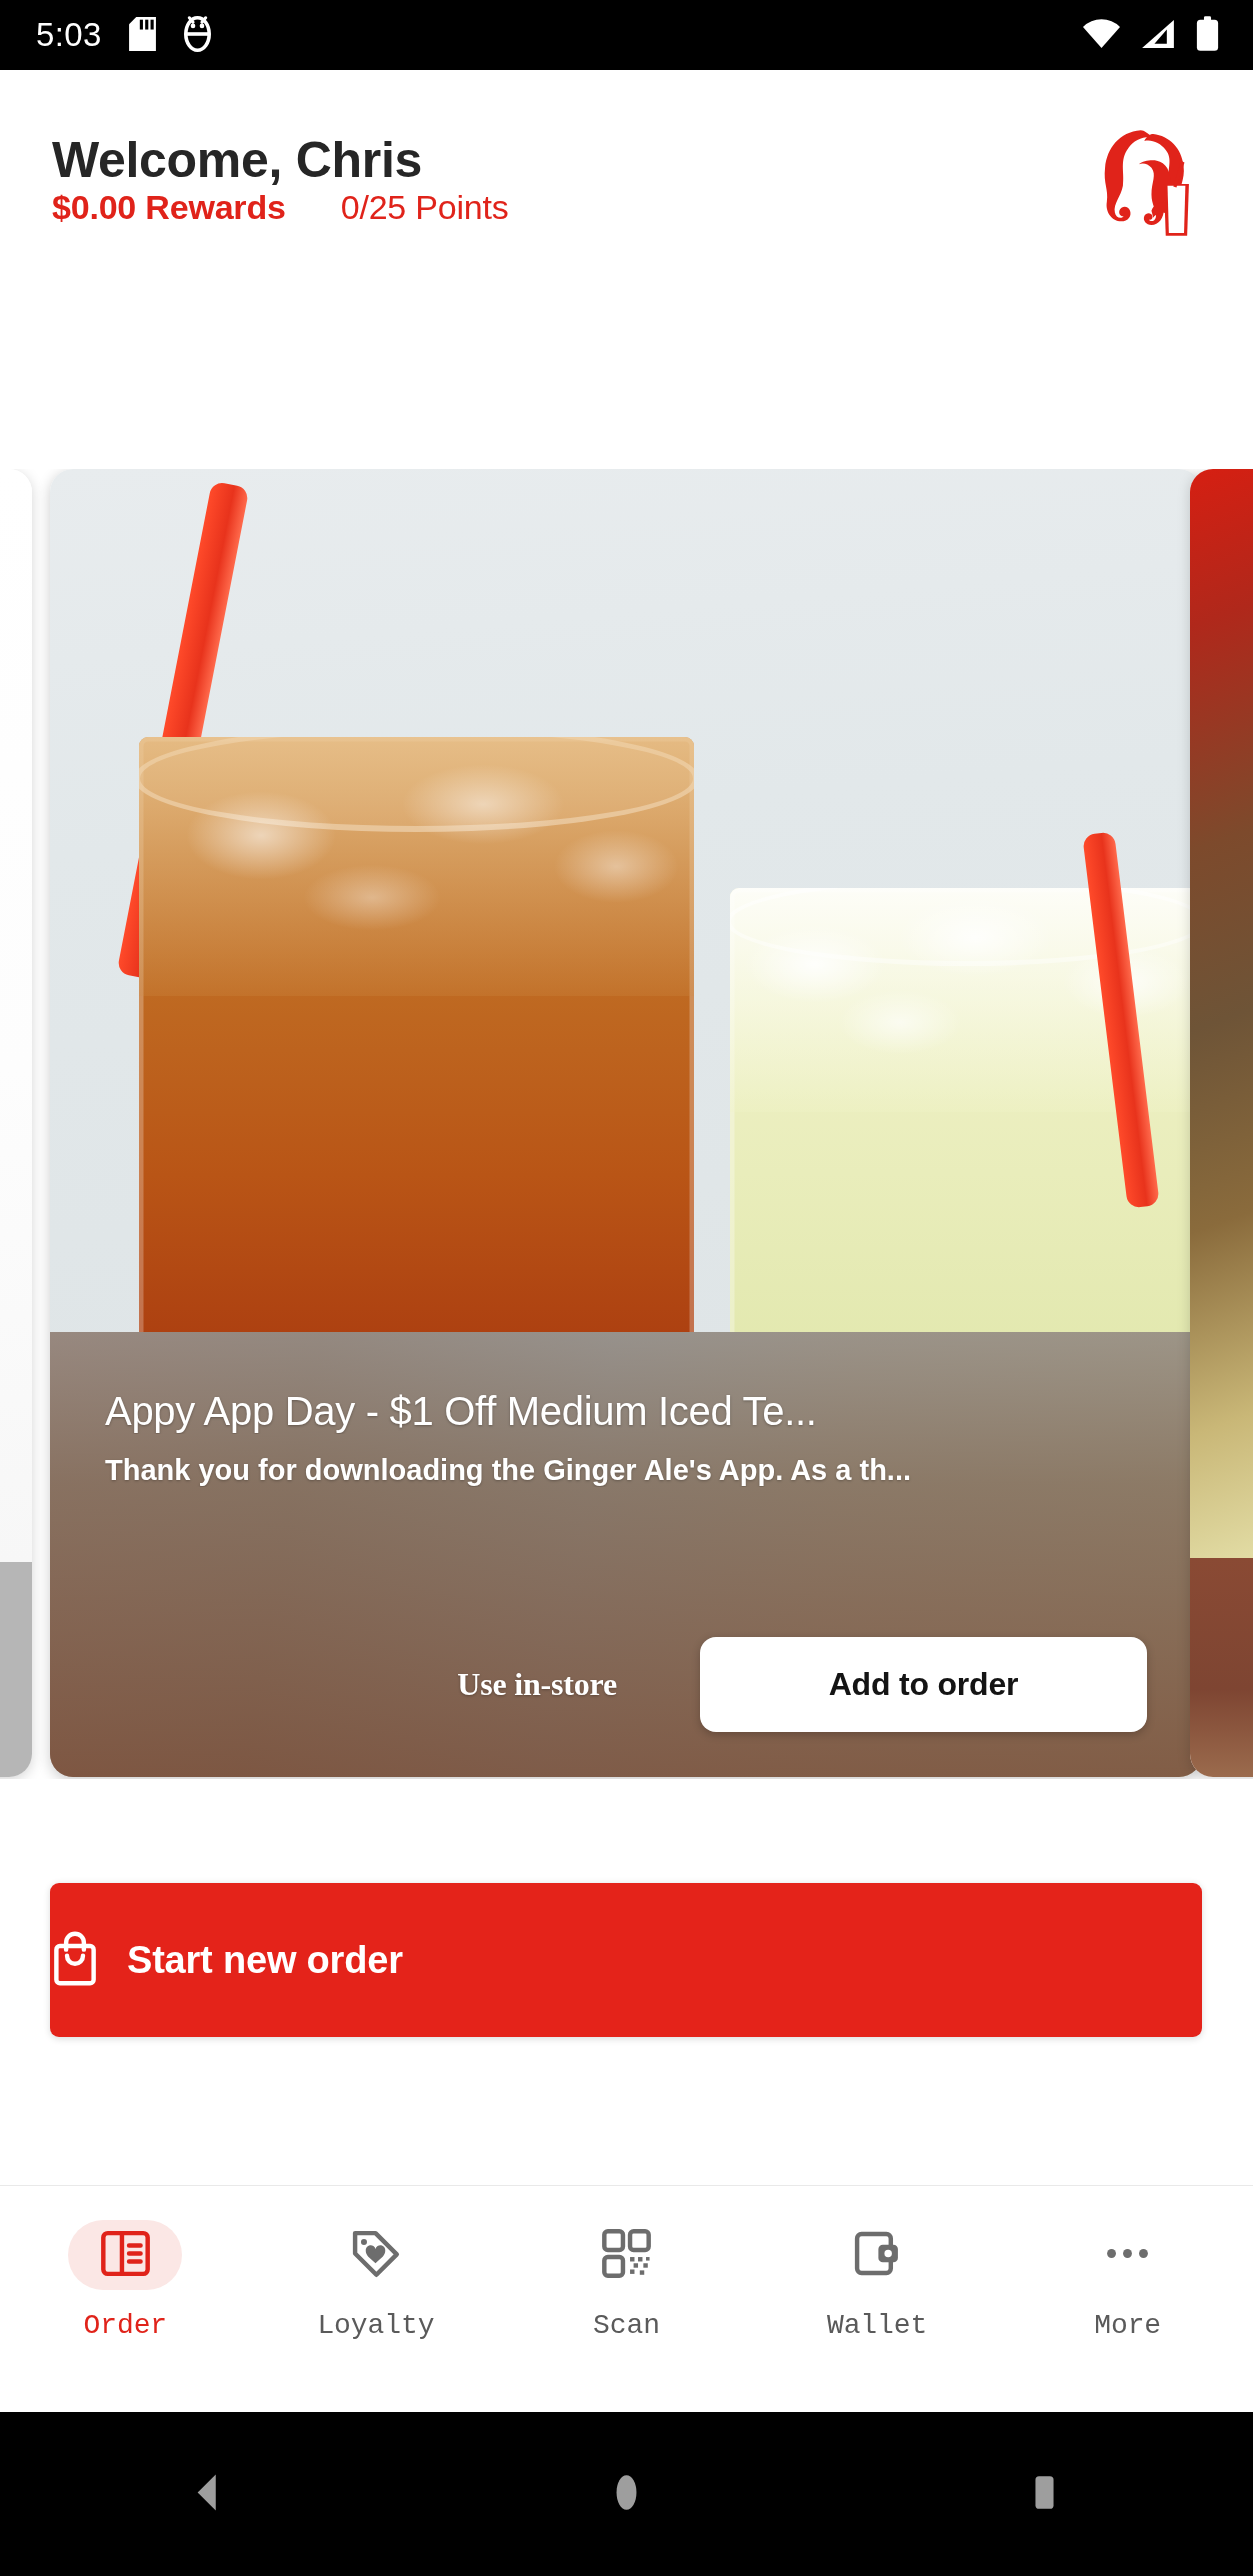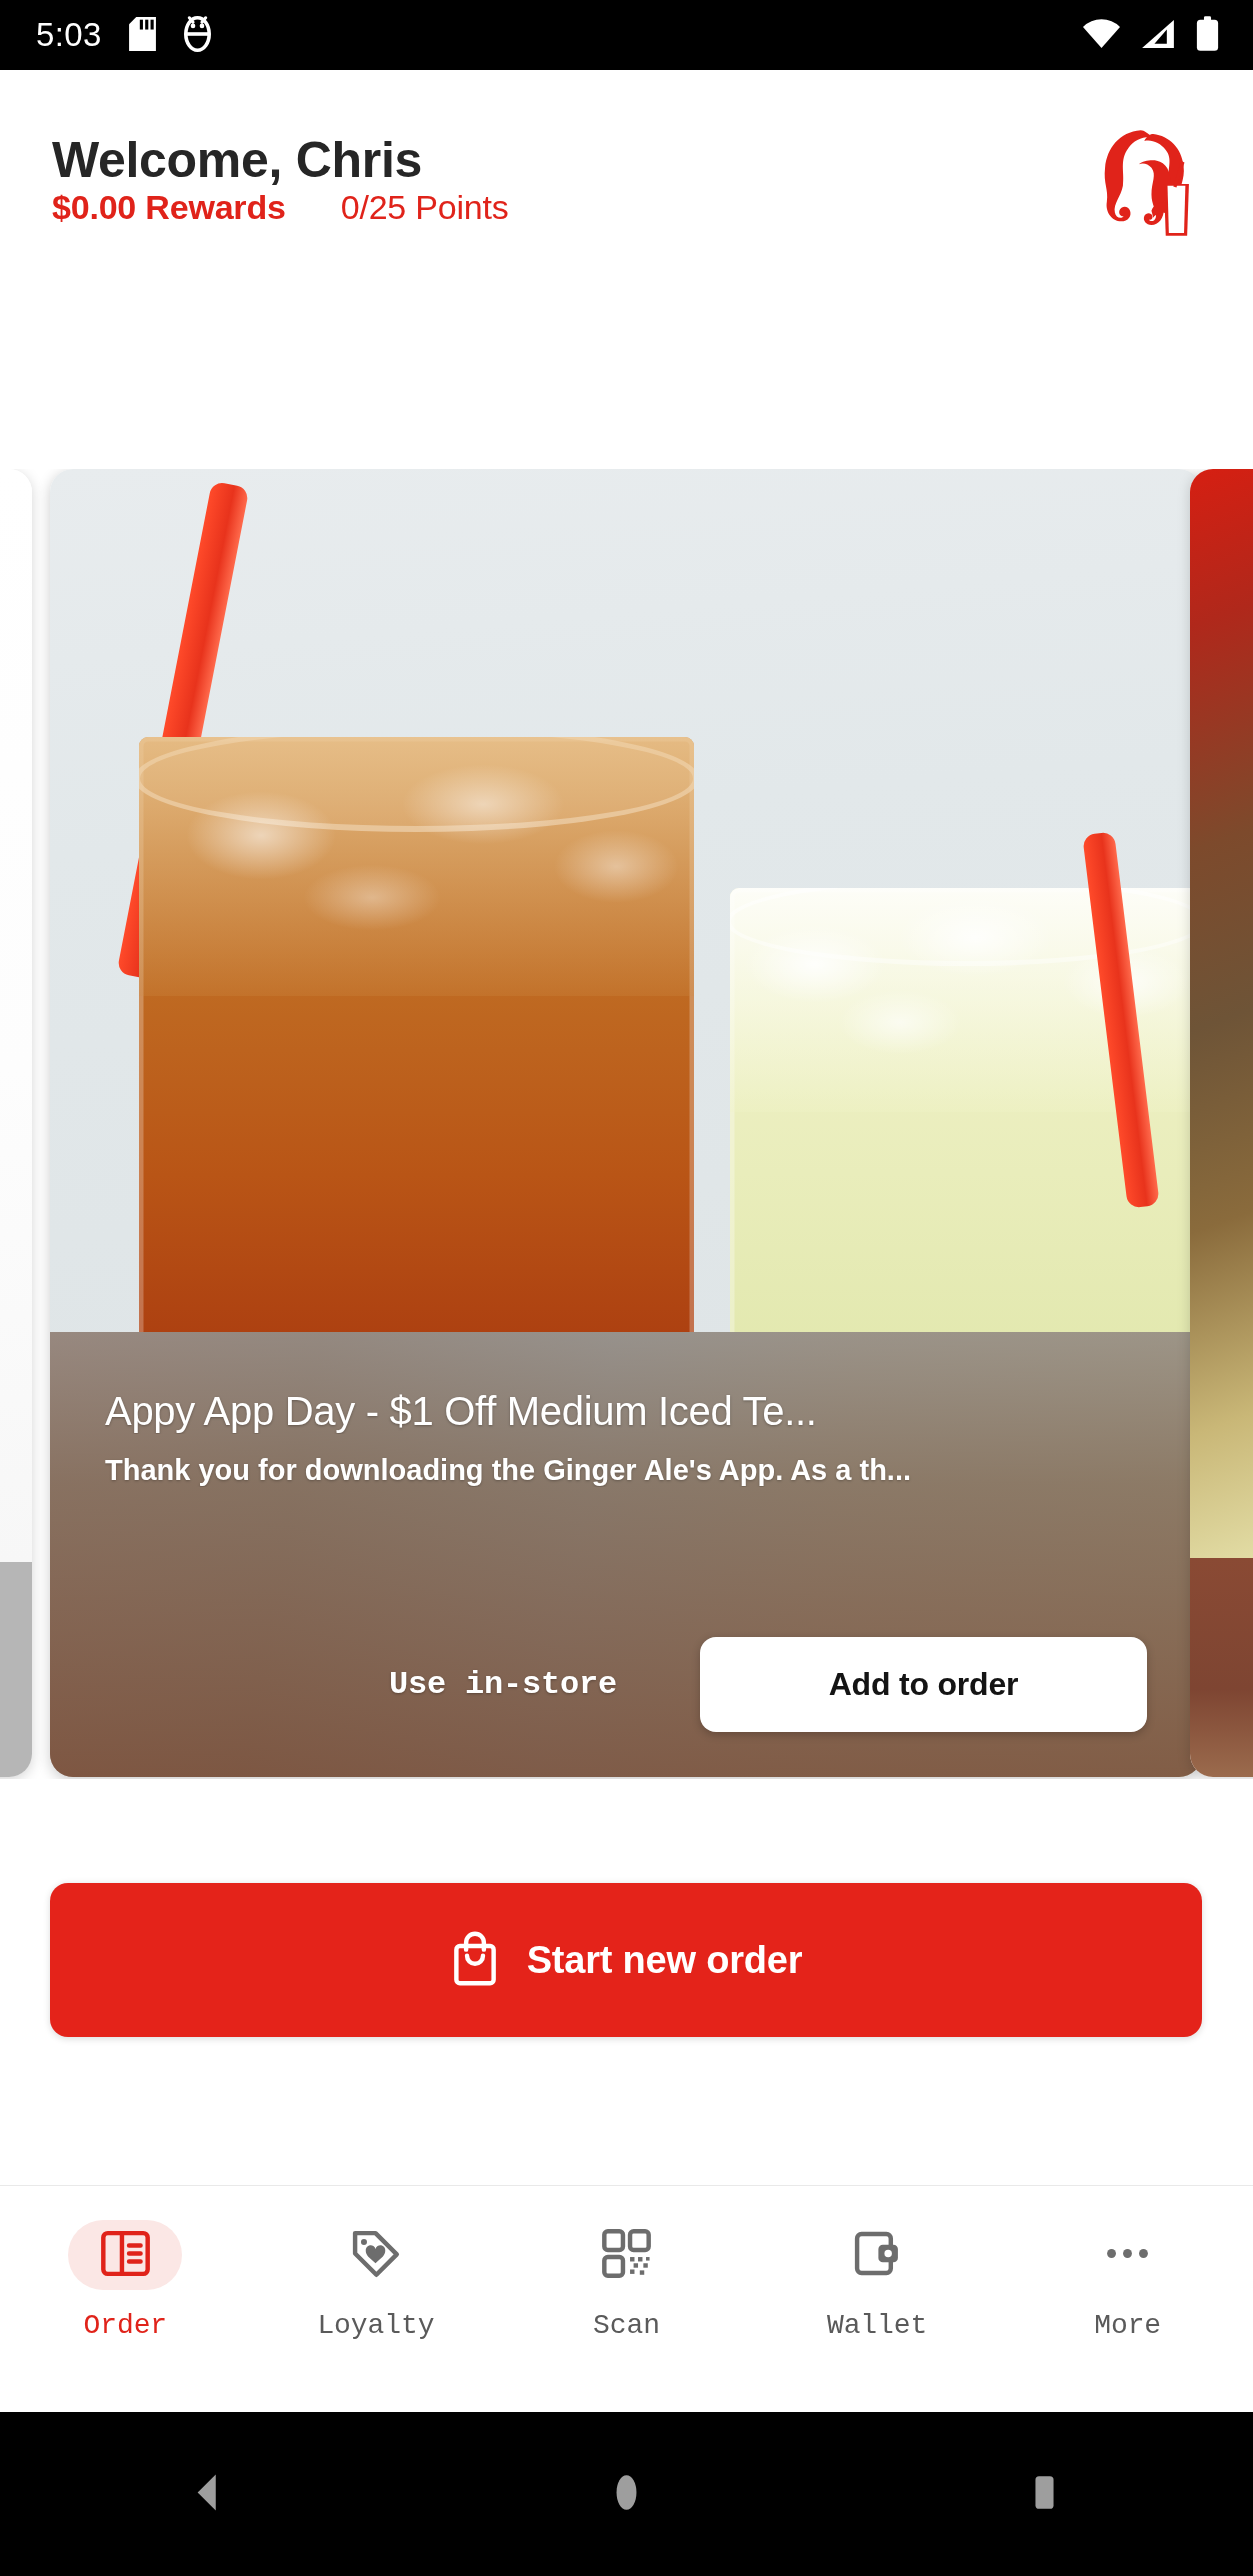--- a/index.html
+++ b/index.html
@@ -161,34 +161,34 @@
     text-shadow:0 0.9px 2.7px rgba(0,0,0,0.28);
   }
   .card-actions {
     position:absolute; left:55px; right:55px; bottom:45px;
     display:flex; align-items:center; justify-content:flex-end; gap:0;
   }
   .btn-instore {
     color:#fff; font-size:32px; font-weight:700; letter-spacing:-0.2px;
     text-shadow:0 0.9px 2.7px rgba(0,0,0,0.30);
     padding:23px 36px; cursor:pointer; background:none; border:none;
-    font-family:Liberation Mono, monospace; margin-right:47px;
+    font-family:Liberation Serif, serif; margin-right:47px;
   }
   .btn-addorder {
     background:#fff; color:#141414; font-size:32px; font-weight:700;
     letter-spacing:-0.2px; border:none; border-radius:16px;
     padding:29px 16px; width:447px; cursor:pointer; font-family:inherit;
     box-shadow:0 2.7px 9px rgba(0,0,0,0.22);
   }
 
   
   .start-order {
     position:absolute; left:50px; top:1883px; width:1152px; height:154px;
-    background:#E4231A; border-radius:18px; border:none;
-    display:flex; align-items:center; justify-content:center; gap:27px;
+    background:#E4231A; border-radius:9px; border:none;
+    display:flex; align-items:center; gap:27px;
     cursor:pointer; font-family:inherit;
     box-shadow:0 1.8px 7.2px rgba(0,0,0,0.14);
   }
   .start-order .lbl {
     color:#fff; font-size:38px; font-weight:700; letter-spacing:-0.2px;
   }
 
   
   .tabbar {
     position:absolute; left:0; top:2185px; width:1253px; height:227px;

